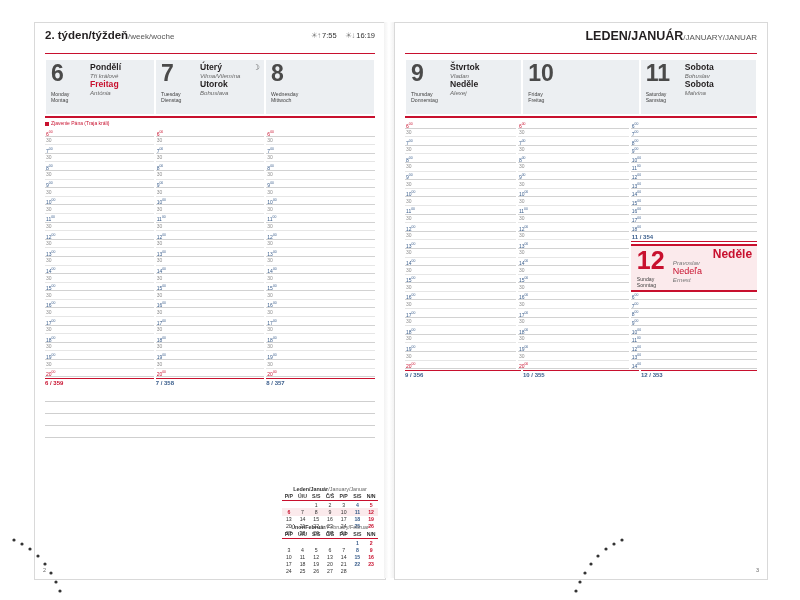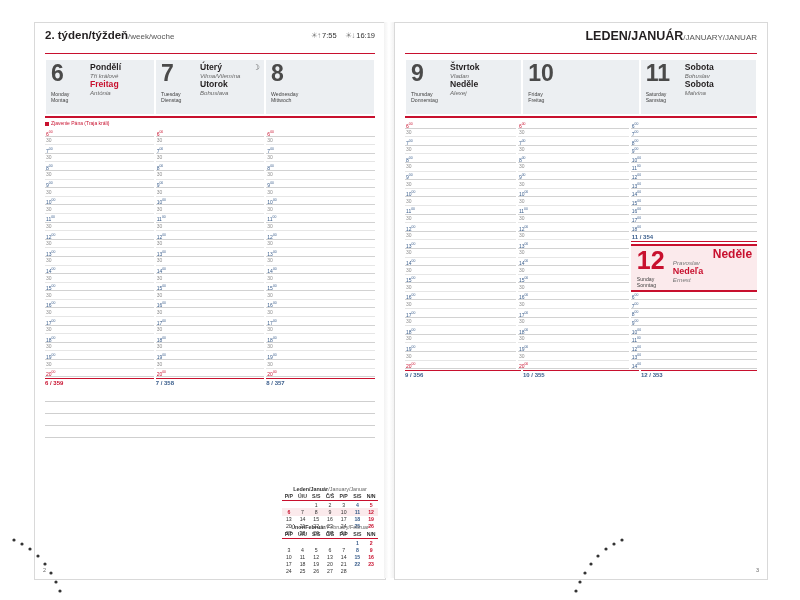--- a/index.html
+++ b/index.html
@@ -56,21 +56,21 @@
   .rcol.a{flex:0 0 31.5%;}
   .rcol.b{flex:0 0 31.5%;margin-left:2px;}
   .rcol.c{flex:1 1 auto;margin-left:2px;}
   .wkno{font-size:6px;font-weight:bold;color:#3b5e8c;text-align:left;padding:2px 0 1px 1px;border-bottom:1px solid #c8102e;}
   .sunbox{position:relative;background:#fbeaec;border-top:2px solid #c8102e;border-bottom:2px solid #c8102e;height:44px;margin-top:2px;}
   .sunbox .num{position:absolute;left:6px;top:2px;font-size:25px;font-weight:bold;color:#c8102e;line-height:25px;}
   .sunbox .wd{position:absolute;left:6px;top:30px;font-size:5.2px;color:#444;line-height:6.4px;}
   .sunbox .names{position:absolute;left:42px;top:3px;}
   .sunbox .n1{font-size:12px;font-weight:bold;color:#c8102e;line-height:10px;margin-left:40px;}
   .sunbox .n2{font-size:6.2px;font-style:italic;color:#777;line-height:7px;}
-  .sunbox .n3{font-size:9px;font-weight:bold;color:#c8102e;line-height:10.5px;}
+  .sunbox .n3{font-size:9px;font-weight:normal;color:#c8102e;line-height:10.5px;}
   .sunbox .n4{font-size:6.2px;font-style:italic;color:#777;line-height:7px;}
   
   .notelines{margin:4px 10px 0 10px;}
   .noteline{height:11px;border-bottom:1px solid #cfcfcf;}
   
   .mini{font-size:5px;color:#333;}
   .mini .mtitle{text-align:center;font-weight:bold;font-size:5.4px;margin-bottom:1px;}
   .mini .mtitle .sm{font-weight:normal;color:#666;}
   .mini table{border-collapse:collapse;width:100%;}
   .mini td,.mini th{text-align:center;font-size:5.2px;padding:0.4px 0;line-height:6.4px;width:14.28%;}

